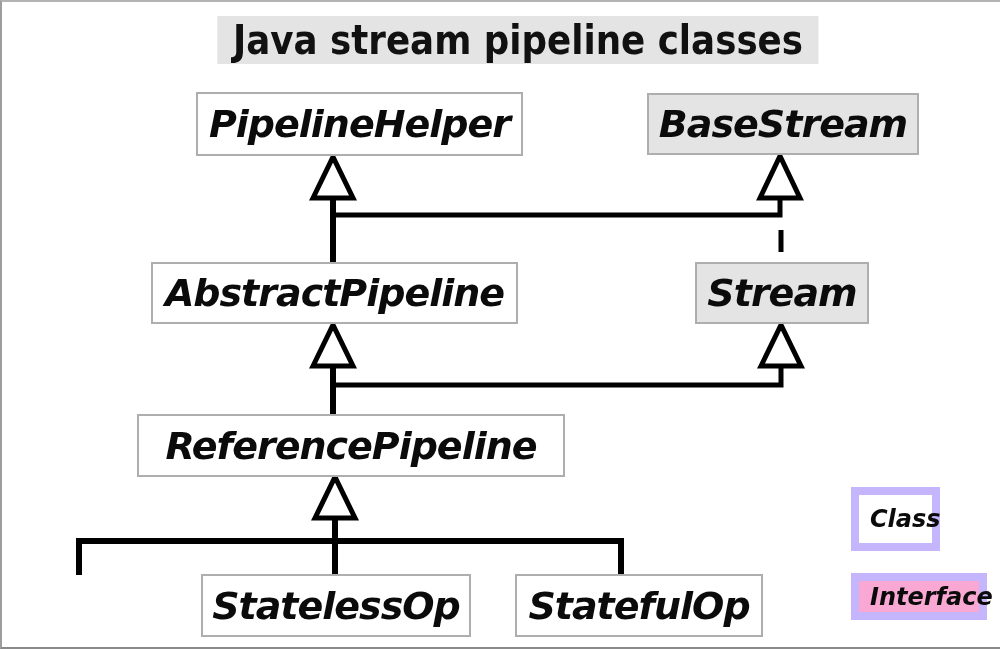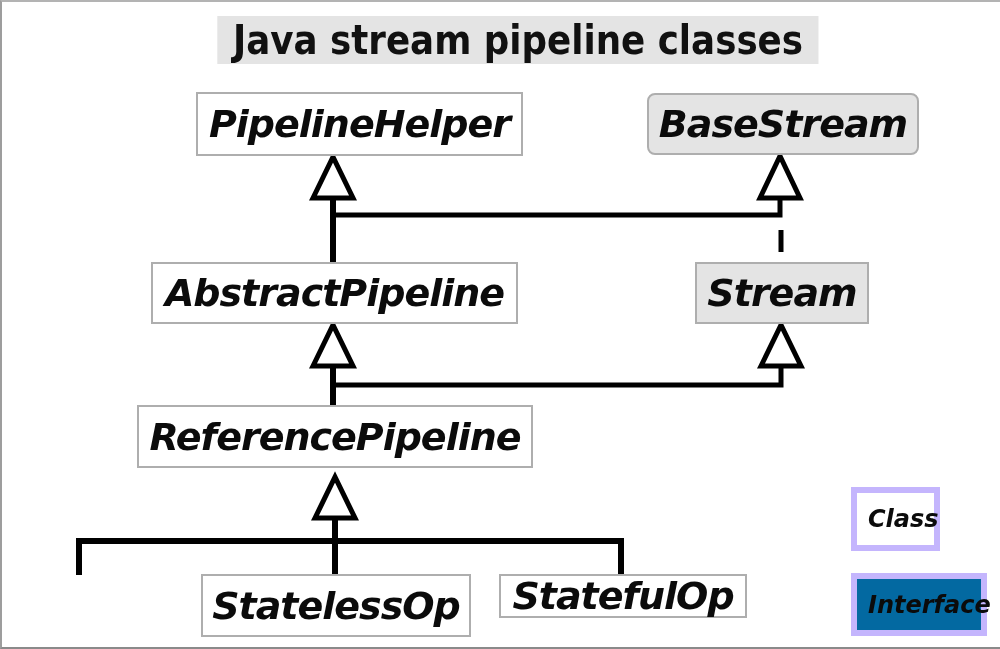--- a/index.html
+++ b/index.html
@@ -52,43 +52,43 @@
     font-weight: bold;
     font-style: italic;
     color: #0b0b0b;
     white-space: nowrap;
     letter-spacing: -1px;
   }
   .kind-class { background: #ffffff; }
   .kind-interface { background: #e4e4e4; }
 
   .node-pipeline-helper    { left: 170px; top:  90px; width: 327px; height: 64px; margin-left: 24px; }
-  .node-base-stream        { left: 645px; top:  91px; width: 272px; height: 62px; border-radius: 8px; }
+  .node-base-stream        { left: 645px; top:  91px; width: 272px; height: 62px; }
   .node-abstract-pipeline  { left: 149px; top: 260px; width: 367px; height: 62px; }
   .node-stream             { left: 693px; top: 260px; width: 174px; height: 62px; }
-  .node-reference-pipeline { left: 135px; top: 403px; width: 396px; height: 63px; }
+  .node-reference-pipeline { left: 135px; top: 412px; width: 428px; height: 63px; }
   .node-head               { left:  10px; top: 572px; width: 132px; height: 63px; }
   .node-stateless-op       { left: 199px; top: 572px; width: 270px; height: 63px; }
-  .node-stateful-op        { left: 497px; top: 572px; width: 248px; height: 44px; }
+  .node-stateful-op        { left: 513px; top: 572px; width: 248px; height: 63px; }
 
   .legend-box {
     position: absolute;
     display: flex;
     align-items: center;
     box-sizing: border-box;
-    border: 6px solid #c4b5fd;
+    border: 8px solid #c4b5fd;
     font-size: 24px;
     font-weight: bold;
     font-style: italic;
     color: #0b0b0b;
     padding-left: 11px;
     white-space: nowrap;
   }
   .legend-class     { left: 849px; top: 485px; width: 89px;  height: 64px; background: #ffffff; }
-  .legend-interface { left: 849px; top: 571px; width: 136px; height: 63px; background: #0369a1; }
+  .legend-interface { left: 849px; top: 571px; width: 136px; height: 47px; background: #f9a8d4; }
 </style>
 </head>
 <body>
 
 <div class="stage">
 
   <div class="diagram-title">Java stream pipeline classes</div>
 
   <svg class="connectors" viewBox="0 0 1000 649">
 

